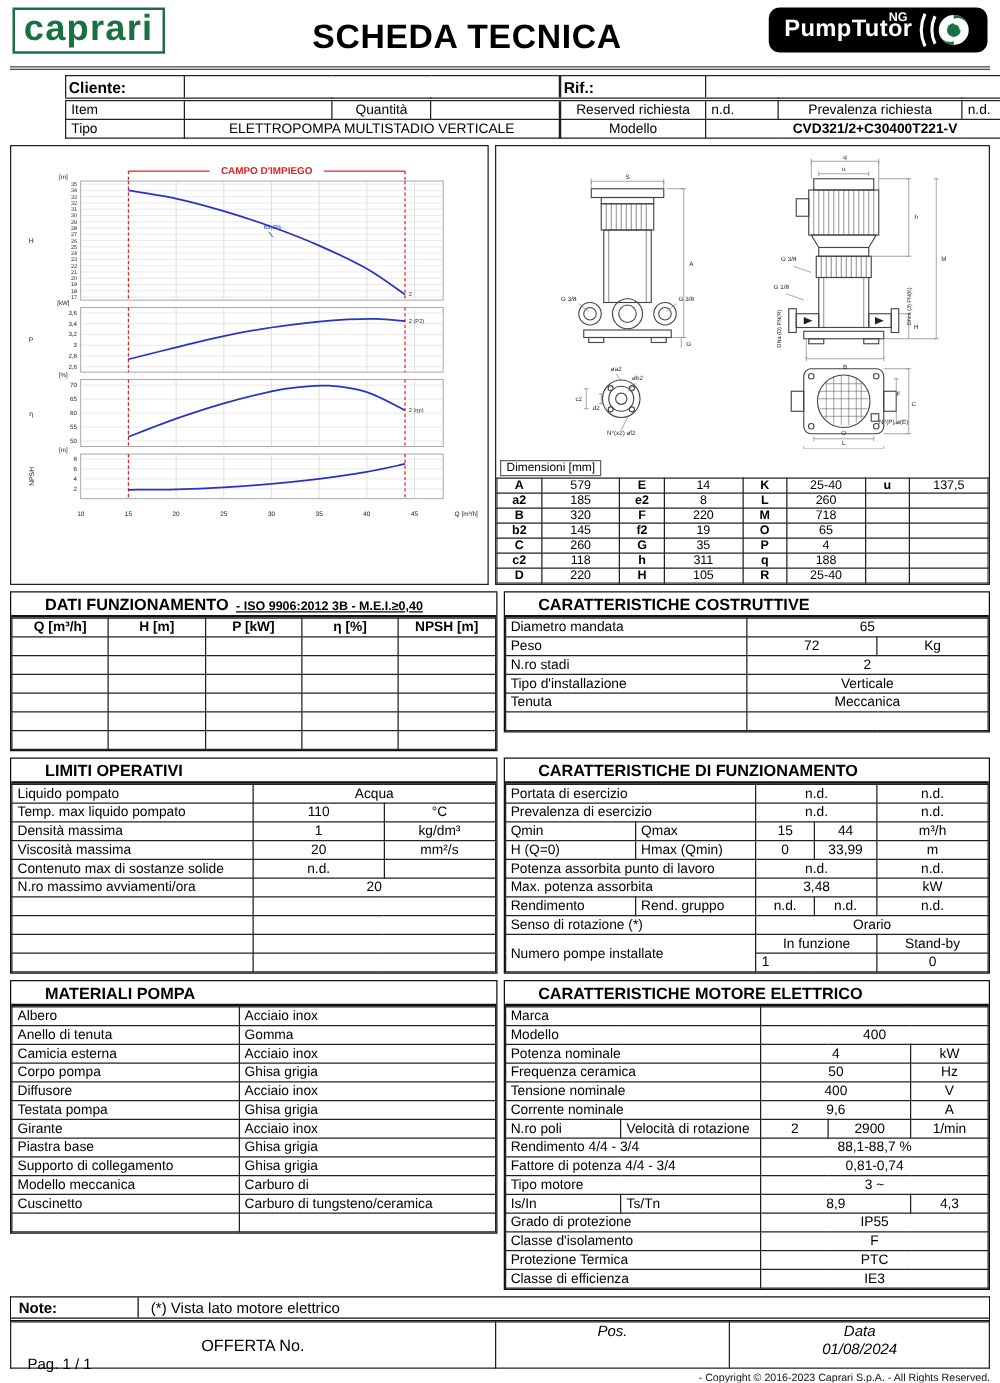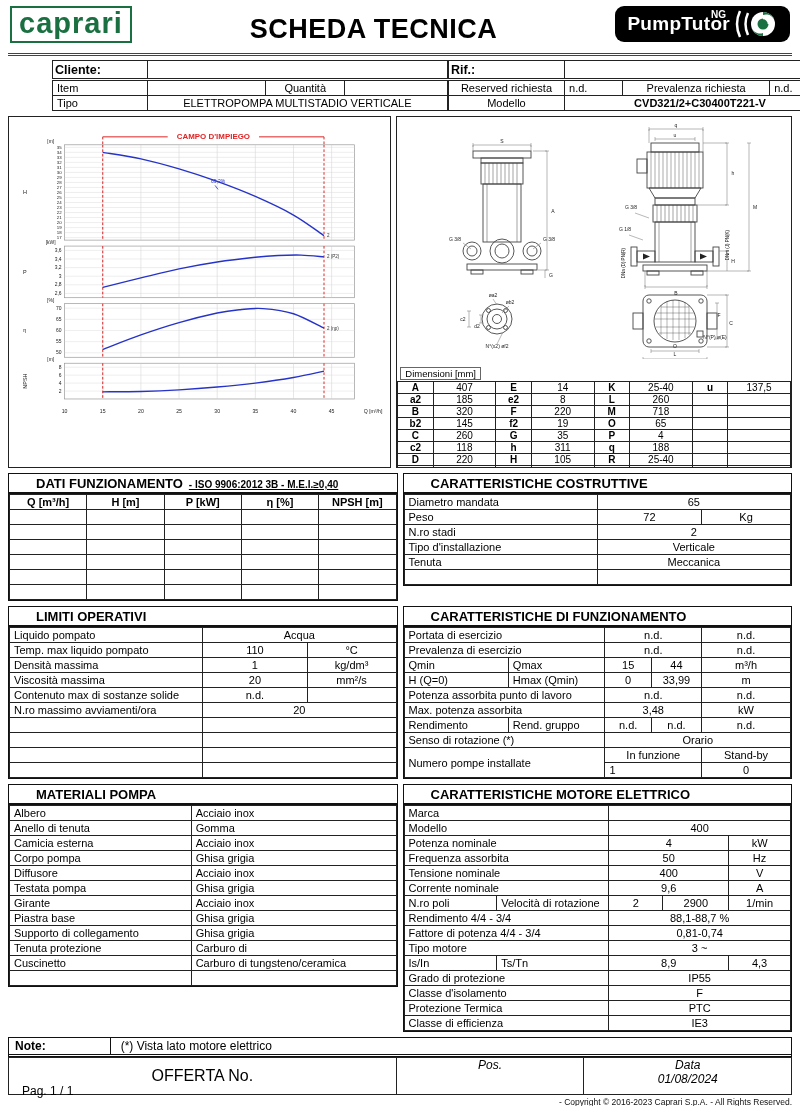--- a/index.html
+++ b/index.html
@@ -38,21 +38,21 @@
   .sect .title-row{border-bottom:2.5px solid #111;padding:2px 6px 1px 6px;display:flex;gap:6px;align-items:baseline;}
   .sect .t1{font-weight:bold;font-size:13px;margin-left:21px;}
   .sect .t2{font-weight:bold;font-size:10px;text-decoration:underline;}
   .sect table{border-style:none;}
   
   .note{display:flex;border:1.5px solid #111;margin-top:5px;border-bottom:3px double #111;}
   .note .lbl{width:13%;font-weight:bold;border-right:1px solid #111;padding:1px 6px;font-size:12px;box-sizing:border-box;}
   .note .txt{padding:1px 10px;font-size:12px;}
   .offerta{border:1.5px solid #111;}
   .offerta td{height:36px;vertical-align:top;}
-  .off-main{font-size:16px;vertical-align:middle !important;}
+  .off-main{font-size:13px;vertical-align:middle !important;}
   .off-h{font-size:12px;font-style:italic;}
   .copy{font-size:8.5px;text-align:right;margin-top:2px;color:#111;}
   .pag{position:absolute;left:22px;bottom:8px;font-size:12px;}
   svg text{font-family:"Liberation Sans",sans-serif;}
 </style>
 </head>
 <body>
 
 <div class="page">
 
@@ -401,21 +401,21 @@
             <col style="width:9%">
             <col style="width:16%">
             <col style="width:9%">
             <col style="width:16%">
             <col style="width:9%">
             <col style="width:16%">
           </colgroup>
         <tbody>
             <tr>
               <td class="b">A</td>
-              <td>407</td>
+              <td>579</td>
               <td class="b">E</td>
               <td>14</td>
               <td class="b">K</td>
               <td>25-40</td>
               <td class="b">u</td>
               <td>137,5</td>
             </tr>
             <tr>
               <td class="b">a2</td>
               <td>185</td>
@@ -773,21 +773,21 @@
             </tr>
             <tr>
               <td class="l">Piastra base</td>
               <td class="l">Ghisa grigia</td>
             </tr>
             <tr>
               <td class="l">Supporto di collegamento</td>
               <td class="l">Ghisa grigia</td>
             </tr>
             <tr>
-              <td class="l">Tenuta protezione</td>
+              <td class="l">Modello meccanica</td>
               <td class="l">Carburo di</td>
             </tr>
             <tr>
               <td class="l">Cuscinetto</td>
               <td class="l">Carburo di tungsteno/ceramica</td>
             </tr>
             <tr>
               <td class="l"></td>
               <td class="l"></td>
             </tr>
@@ -814,21 +814,21 @@
             <tr>
               <td colspan="2" class="l">Modello</td>
               <td colspan="3">400</td>
             </tr>
             <tr>
               <td colspan="2" class="l">Potenza nominale</td>
               <td colspan="2">4</td>
               <td>kW</td>
             </tr>
             <tr>
-              <td colspan="2" class="l">Frequenza assorbita</td>
+              <td colspan="2" class="l">Frequenza ceramica</td>
               <td colspan="2">50</td>
               <td>Hz</td>
             </tr>
             <tr>
               <td colspan="2" class="l">Tensione nominale</td>
               <td colspan="2">400</td>
               <td>V</td>
             </tr>
             <tr>
               <td colspan="2" class="l">Corrente nominale</td>

